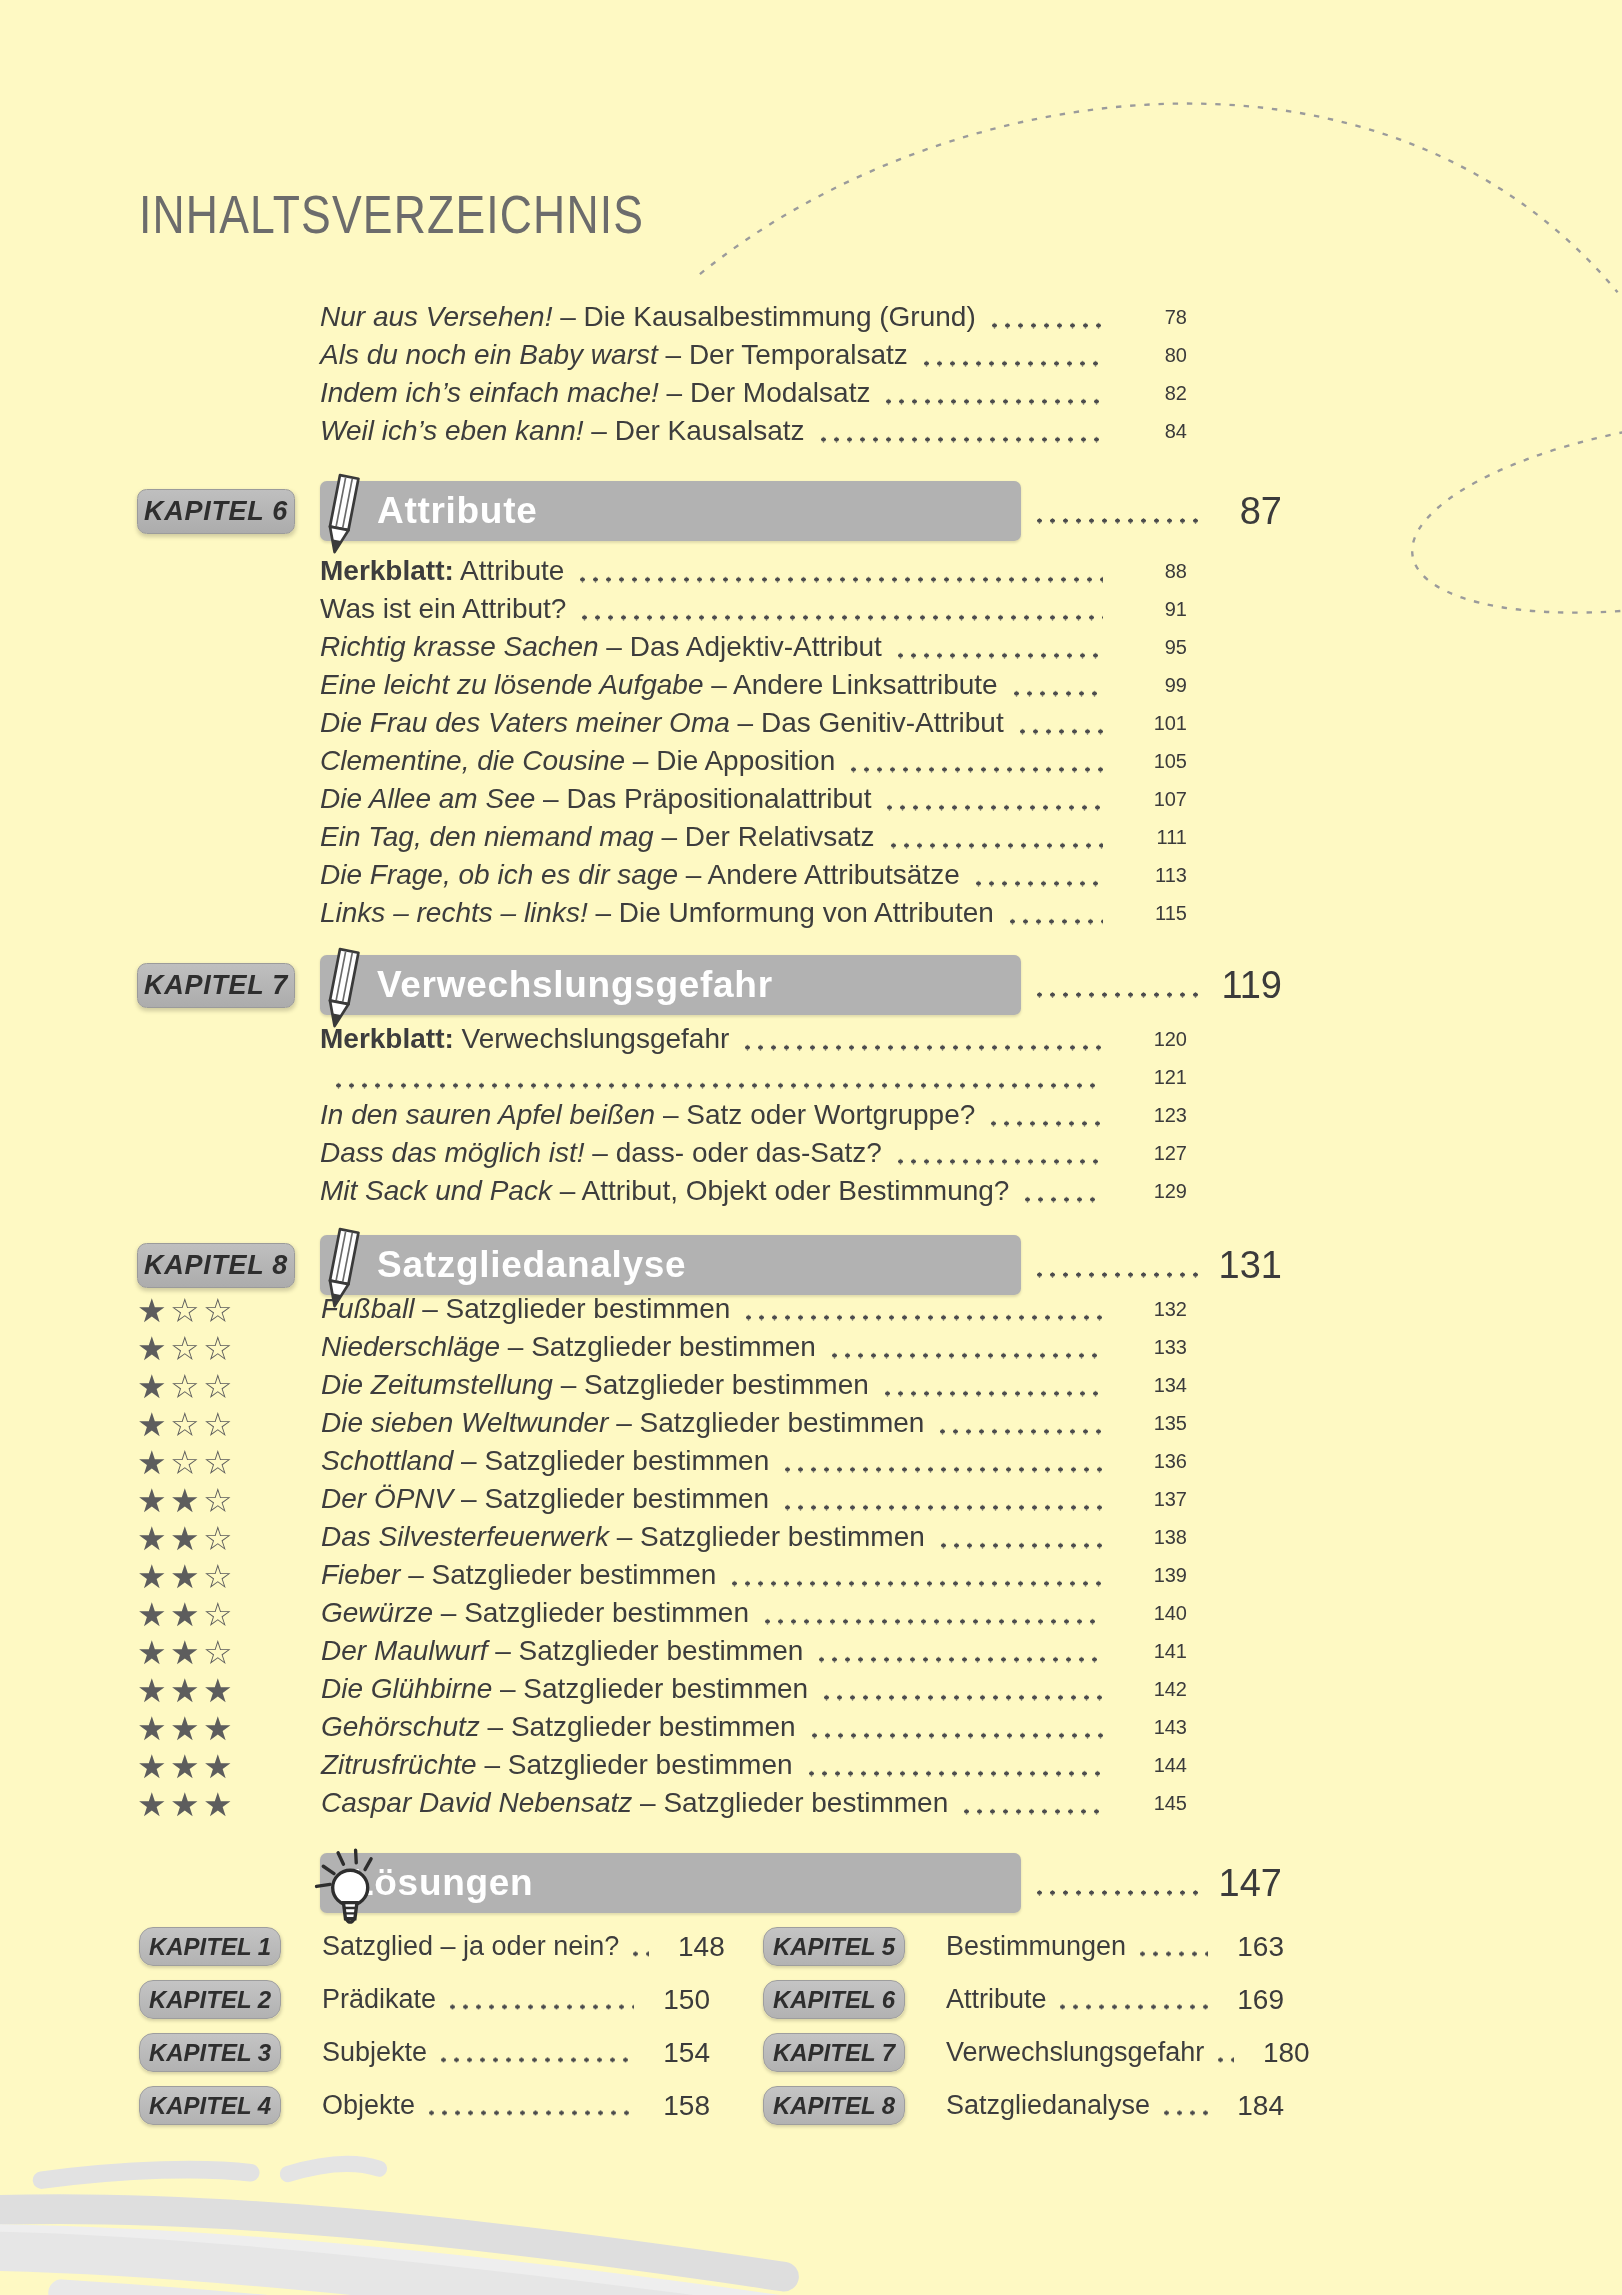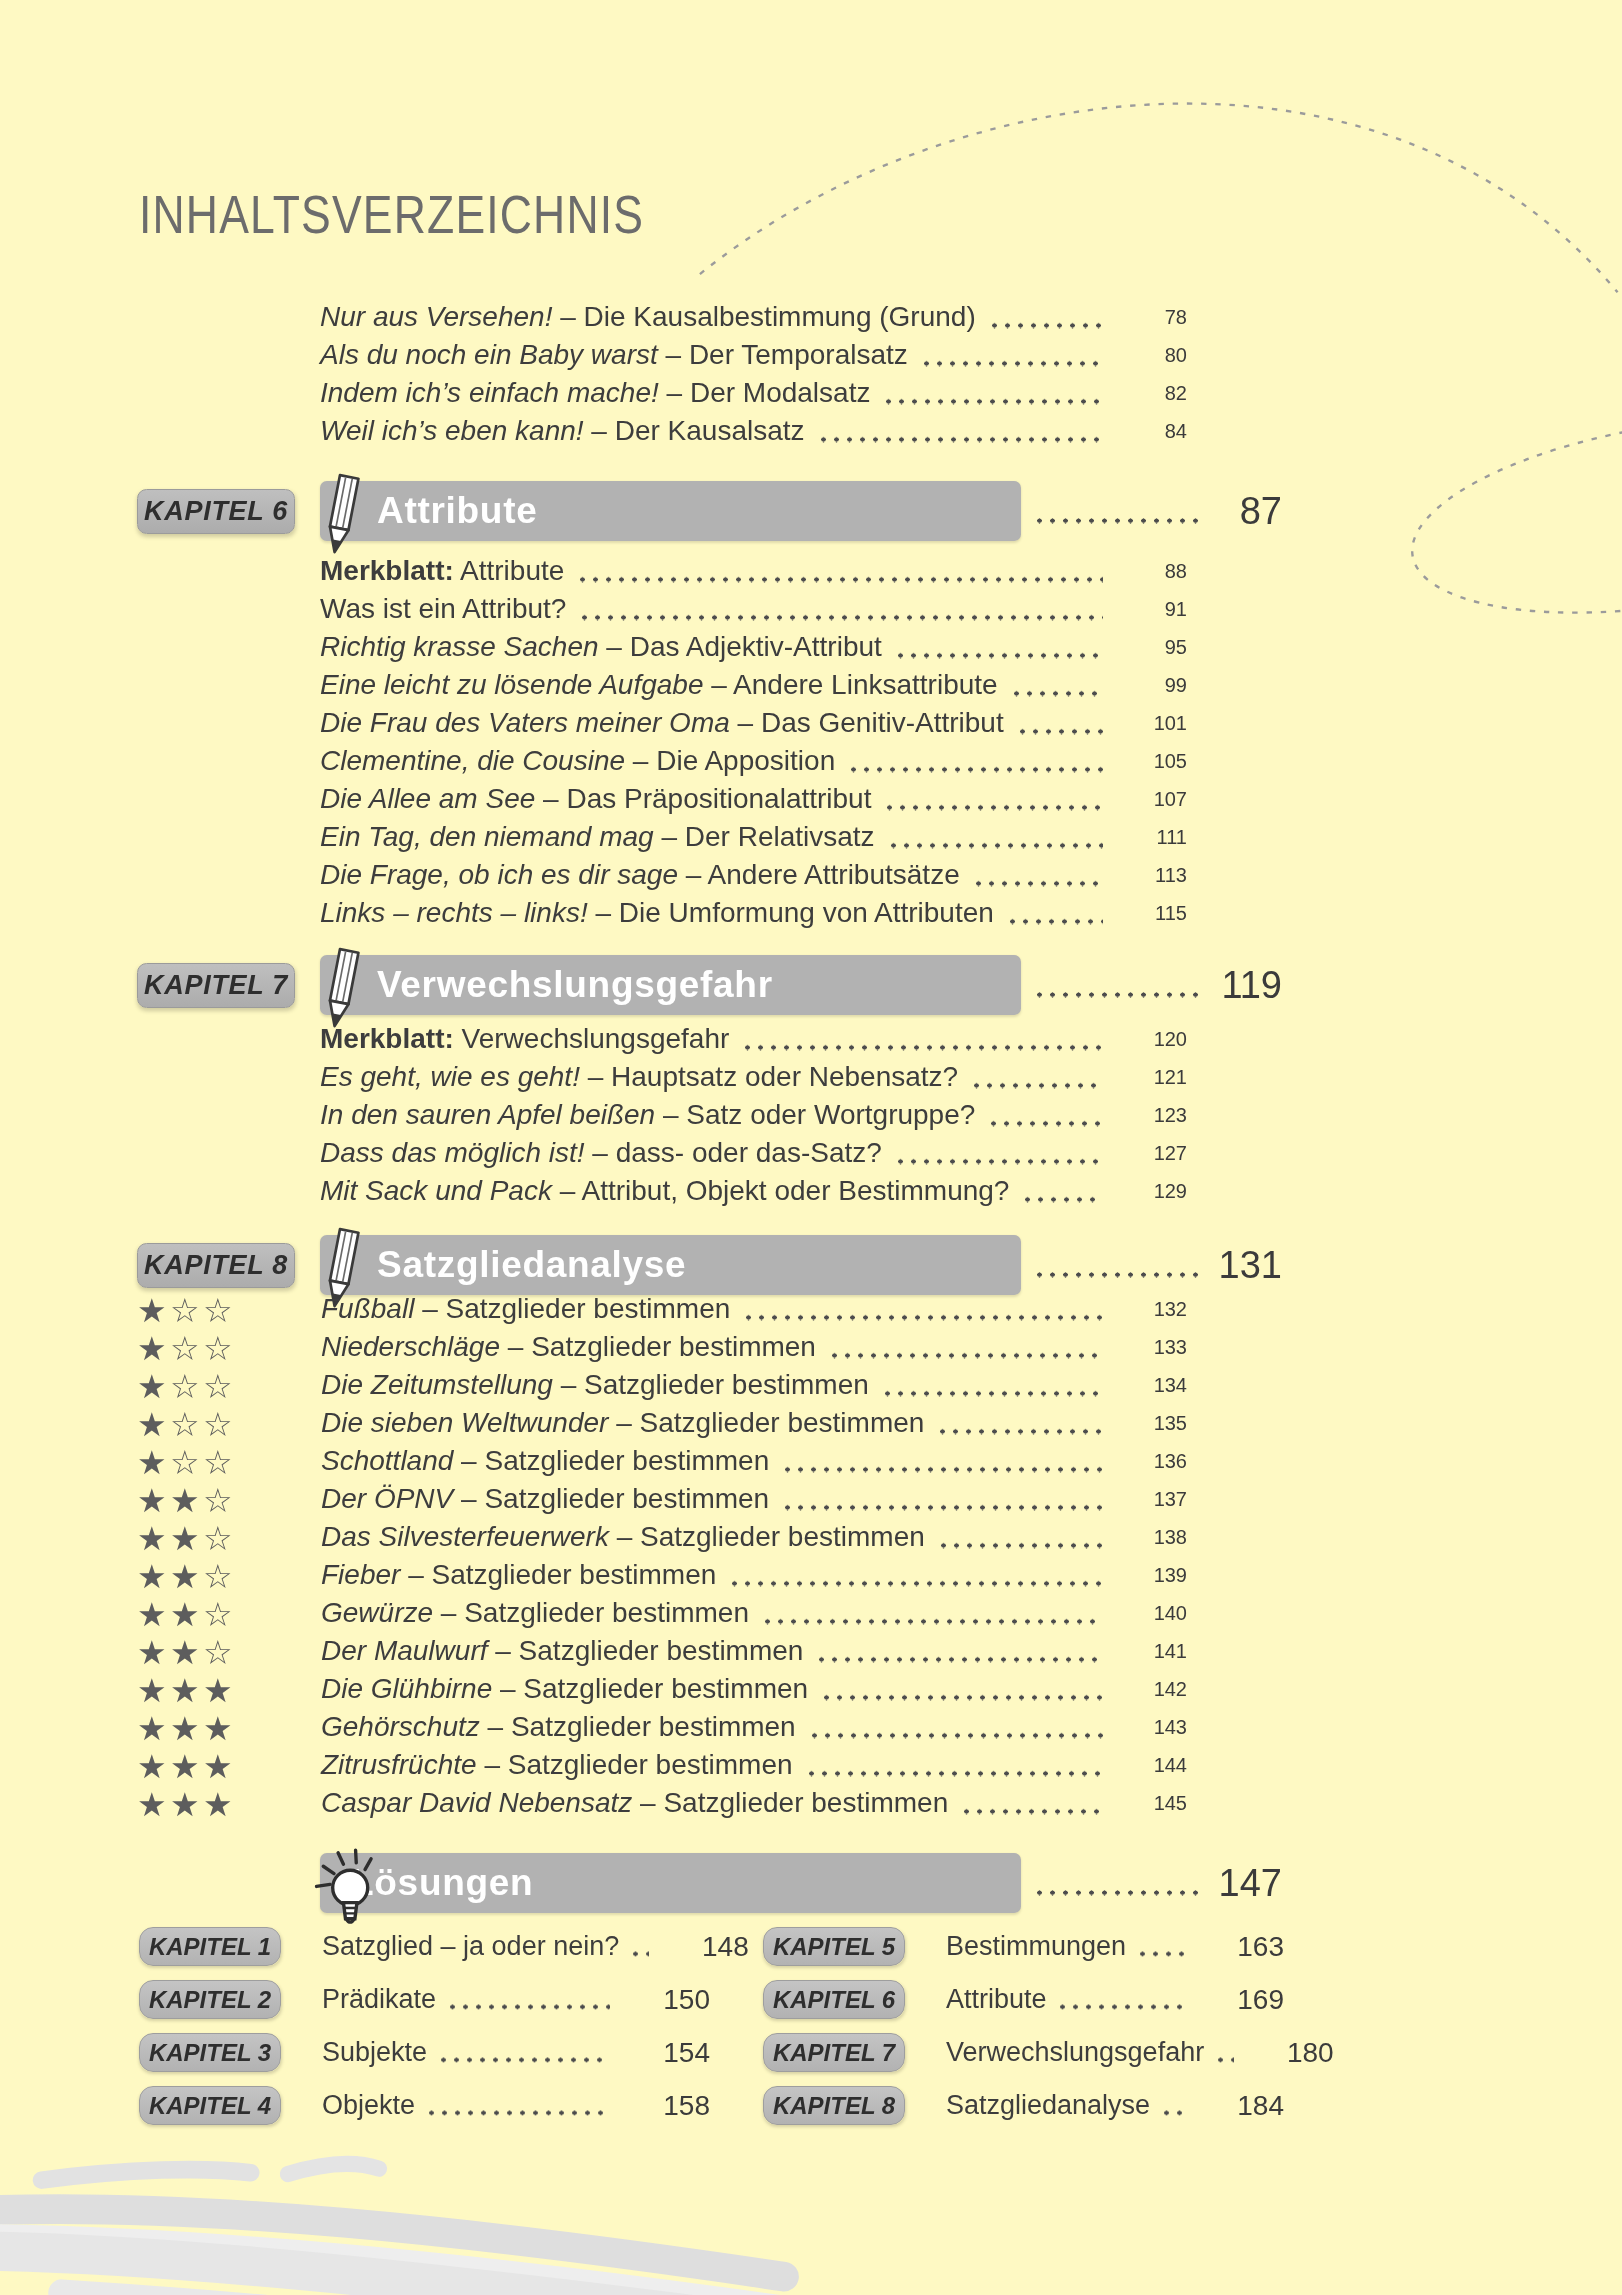--- a/index.html
+++ b/index.html
@@ -39,21 +39,21 @@
   .bulb{position:absolute;left:-13.5px;top:-10.8px;}
   
   .sol-grid{position:absolute;left:139px;top:1920px;display:grid;grid-template-columns:571px 521px;
             column-gap:53px;grid-template-rows:repeat(4,53px);grid-auto-flow:column;}
   .sol-row{display:flex;align-items:center;}
   .sol-badge{flex:none;width:142px;height:39px;margin-right:41px;border-radius:14px;
              background:linear-gradient(#c4c4c4,#b2b2b2);border:1.4px solid #9e9e9e;
              box-shadow:0.7px 2px 3.4px rgba(0,0,0,.16);display:flex;align-items:center;justify-content:center;
              font-style:italic;font-weight:bold;font-size:24px;color:#2e2e2e;box-sizing:border-box;}
   .sol-row .t{font-size:27px;}
-  .sol-row .page-num{font-size:28px;min-width:68px;margin-left:24px;}
+  .sol-row .page-num{font-size:28px;min-width:68px;}
   .sol-row .leader{transform:translateY(7.4px);margin-left:9.5px;}
 </style>
 </head>
 <body>
 
 <div class="page">
 
   <svg class="deco" style="left:0;top:0;" width="1623" height="352" viewBox="0 0 2400 520">
     <path d="M 1035 405 C 1400 110, 2050 20, 2392 432" fill="none" stroke="#9b9b9b" stroke-width="3.5" stroke-dasharray="8 13"></path>
   </svg>
@@ -201,21 +201,20 @@
   </div>
   <div class="list" style="top:1020px">
 
       <div class="row">
         <span class="t"><b class="b">Merkblatt:</b><span> Verwechslungsgefahr</span></span>
         <span class="leader"></span>
         <span class="page-num">120</span>
       </div>
 
       <div class="row">
-        <span class="t"><i class="it">Es geht, wie es geht!</i><span> – Hauptsatz oder Nebensatz?</span></span>
         <span class="leader"></span>
         <span class="page-num">121</span>
       </div>
 
       <div class="row">
         <span class="t"><i class="it">In den sauren Apfel beißen</i><span> – Satz oder Wortgruppe?</span></span>
         <span class="leader"></span>
         <span class="page-num">123</span>
       </div>
 

